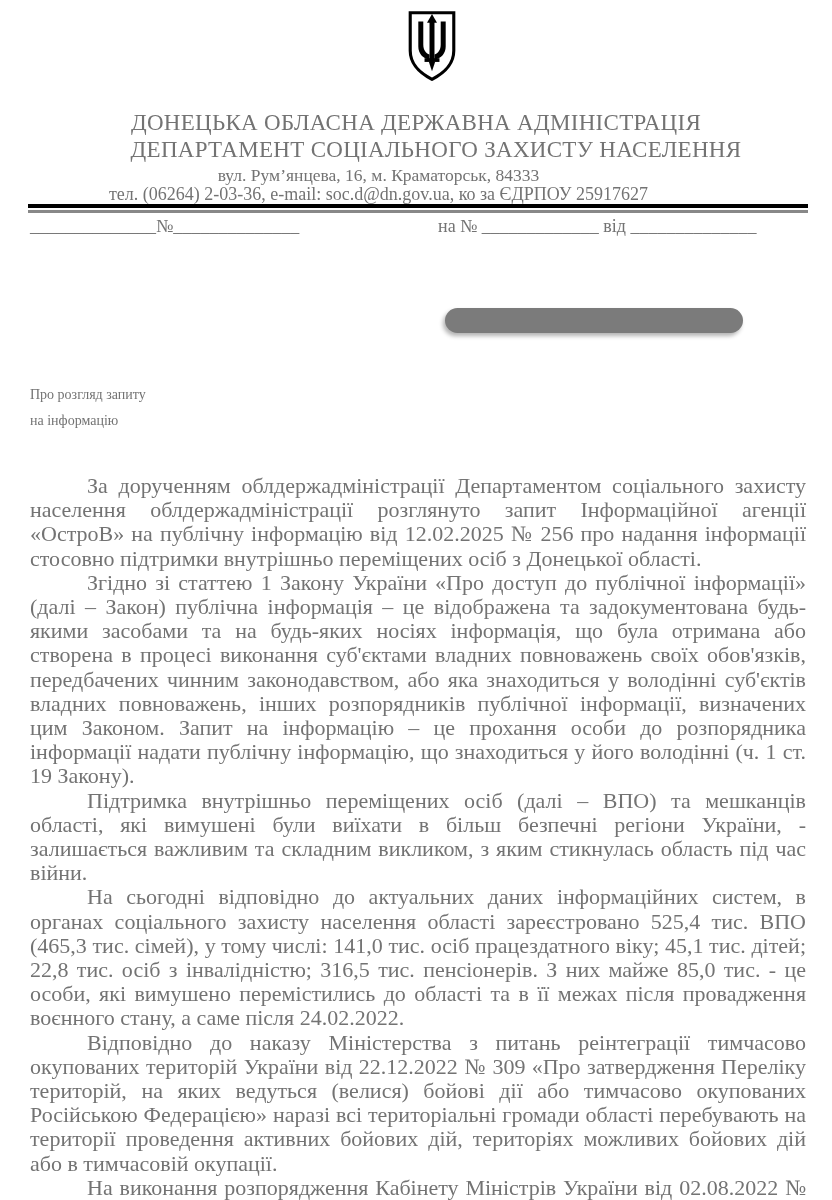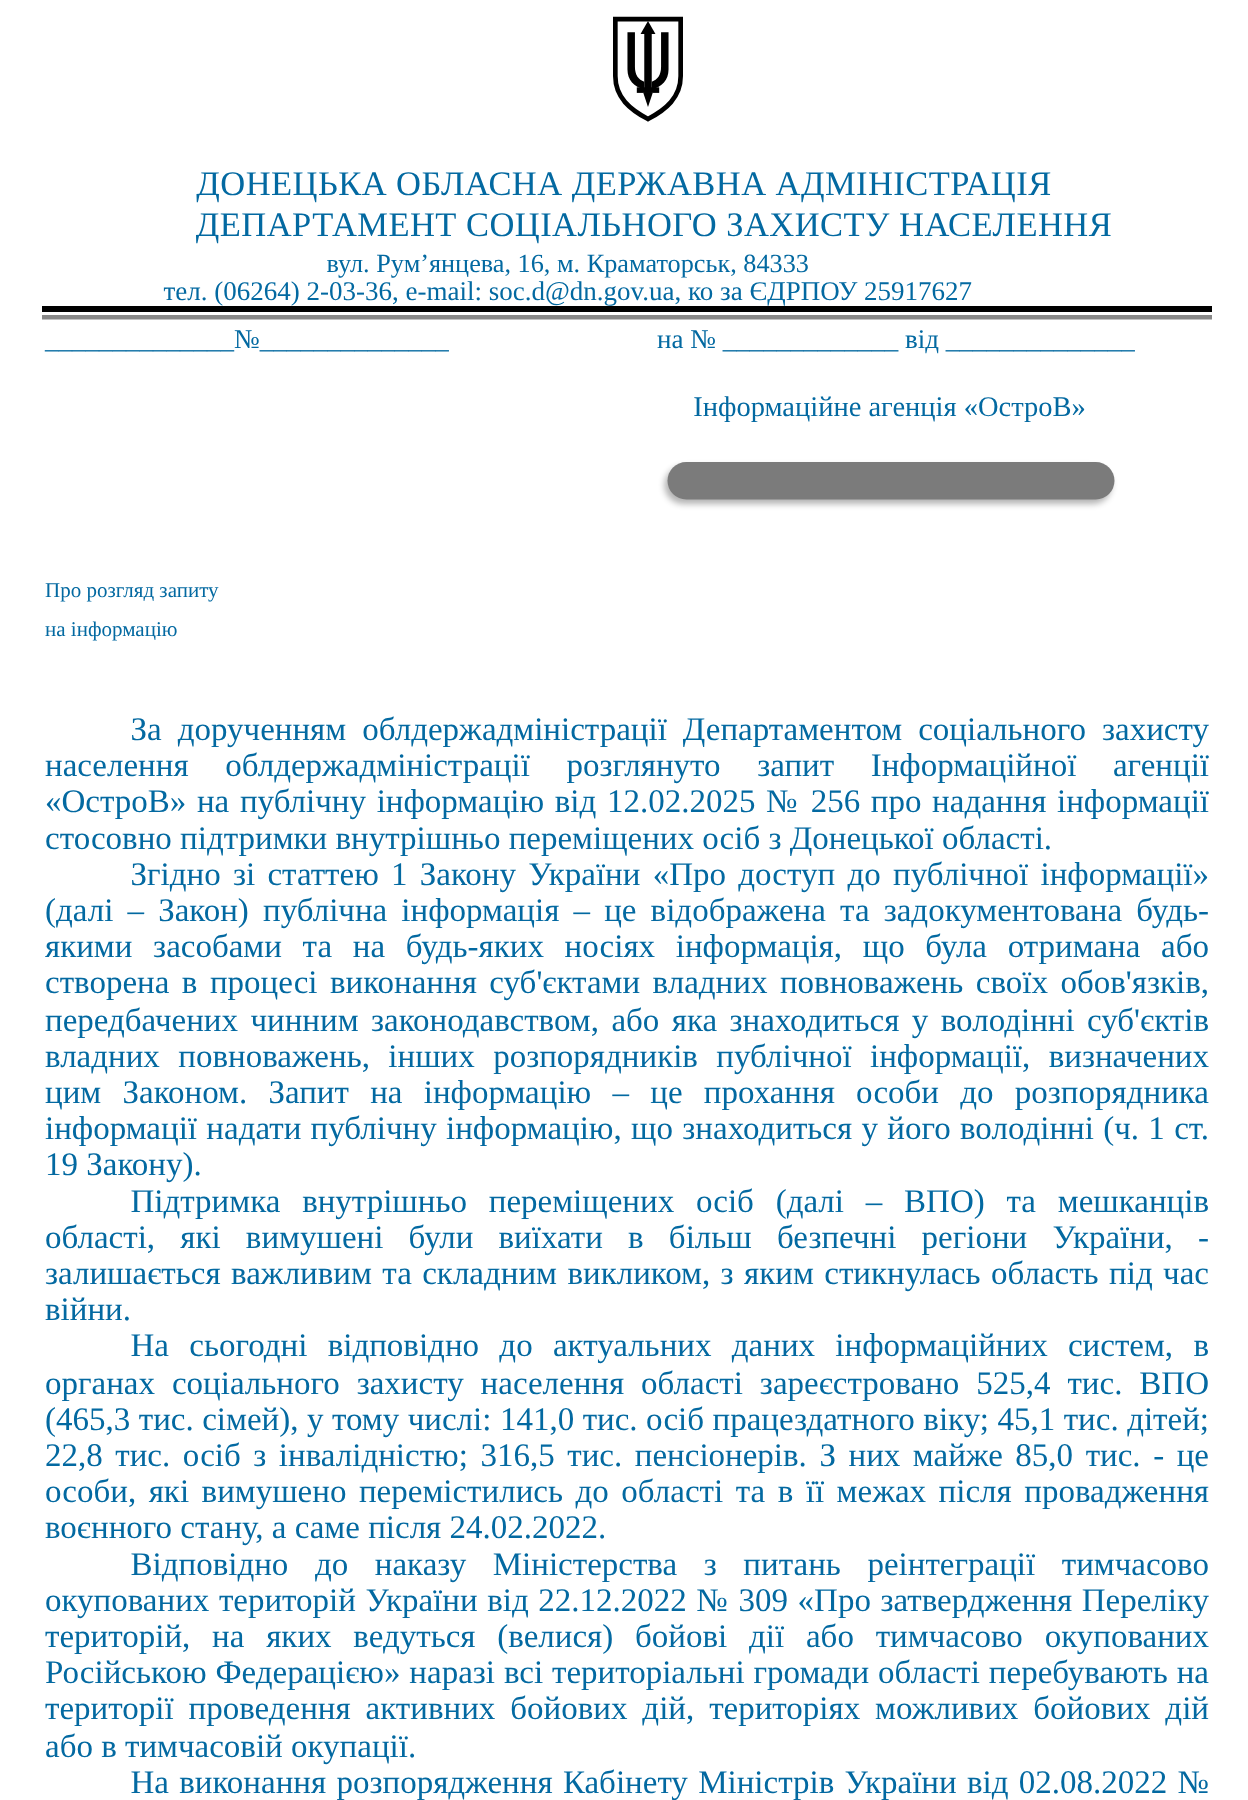--- a/index.html
+++ b/index.html
@@ -1,21 +1,21 @@
 <!DOCTYPE html>
 <html lang="uk"><head>
 <meta charset="utf-8">
 <style>
   html,body{margin:0;padding:0;background:#ffffff;}
   .page{
     position:relative;
     width:832px;height:1200px;
     background:#ffffff;
     font-family:"Liberation Serif","DejaVu Serif",serif;
-    color:#0369a1;
+    color:#737373;
     overflow:hidden;
   }
   .emblem{position:absolute;top:8px;left:404px;width:56px;height:78px;}
   .org-line{position:absolute;left:0;width:832px;text-align:center;font-size:23px;line-height:26px;letter-spacing:0.3px;white-space:nowrap;}
   .org-line1{top:110px;}
   .org-line2{top:137px;padding-left:20px;}
   .addr-line{position:absolute;left:0;width:757px;text-align:center;font-size:17.5px;line-height:20px;white-space:nowrap;}
   .addr1{top:165px;}
   .addr2{top:184px;font-size:18px;}
   .rule{position:absolute;top:204px;left:28px;width:780px;}
@@ -65,21 +65,20 @@
   <div class="rule">
     <div class="black"></div>
     <div class="gray"></div>
   </div>
 
   <div class="ref-row">
     <span class="ref-left">______________№______________</span>
     <span class="ref-right">на № _____________ від ______________</span>
   </div>
 
-  <div class="recipient">Інформаційне агенція «ОстроВ»</div>
 
   <div class="redaction-bar" style="background: rgb(123, 123, 123);"></div>
 
   <div class="subject">
     <div>Про розгляд запиту</div>
     <div>на інформацію</div>
   </div>
 
   <div class="letter-body">
       <p>За дорученням облдержадміністрації Департаментом соціального захисту населення облдержадміністрації розглянуто запит Інформаційної агенції «ОстроВ» на публічну інформацію від 12.02.2025 № 256 про надання інформації стосовно підтримки внутрішньо переміщених осіб з Донецької області.</p>

